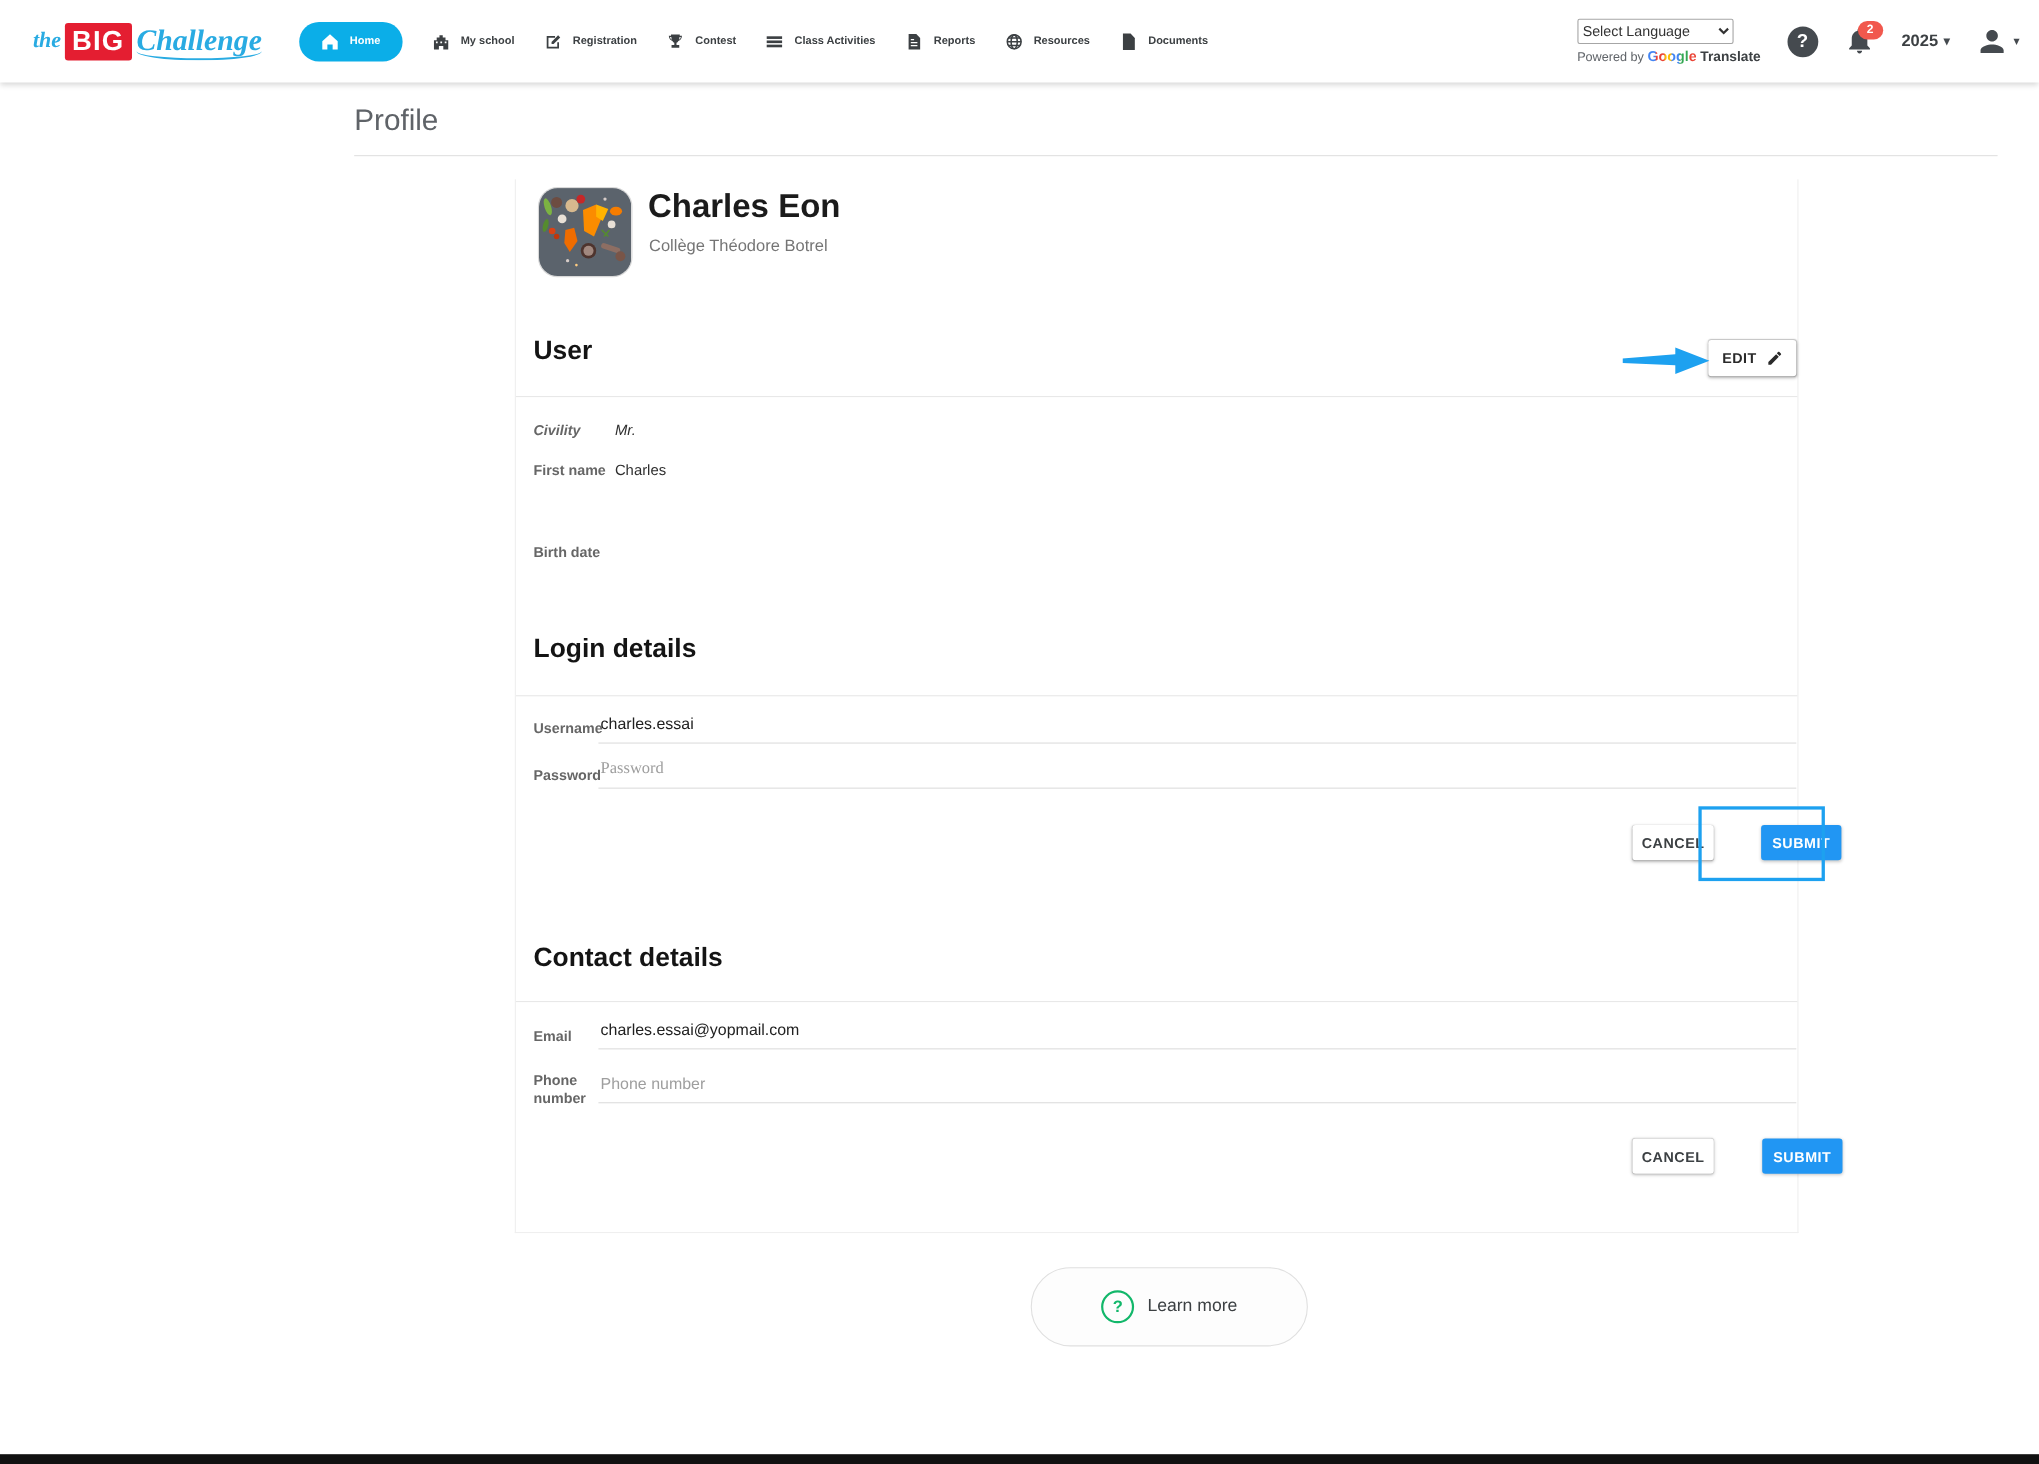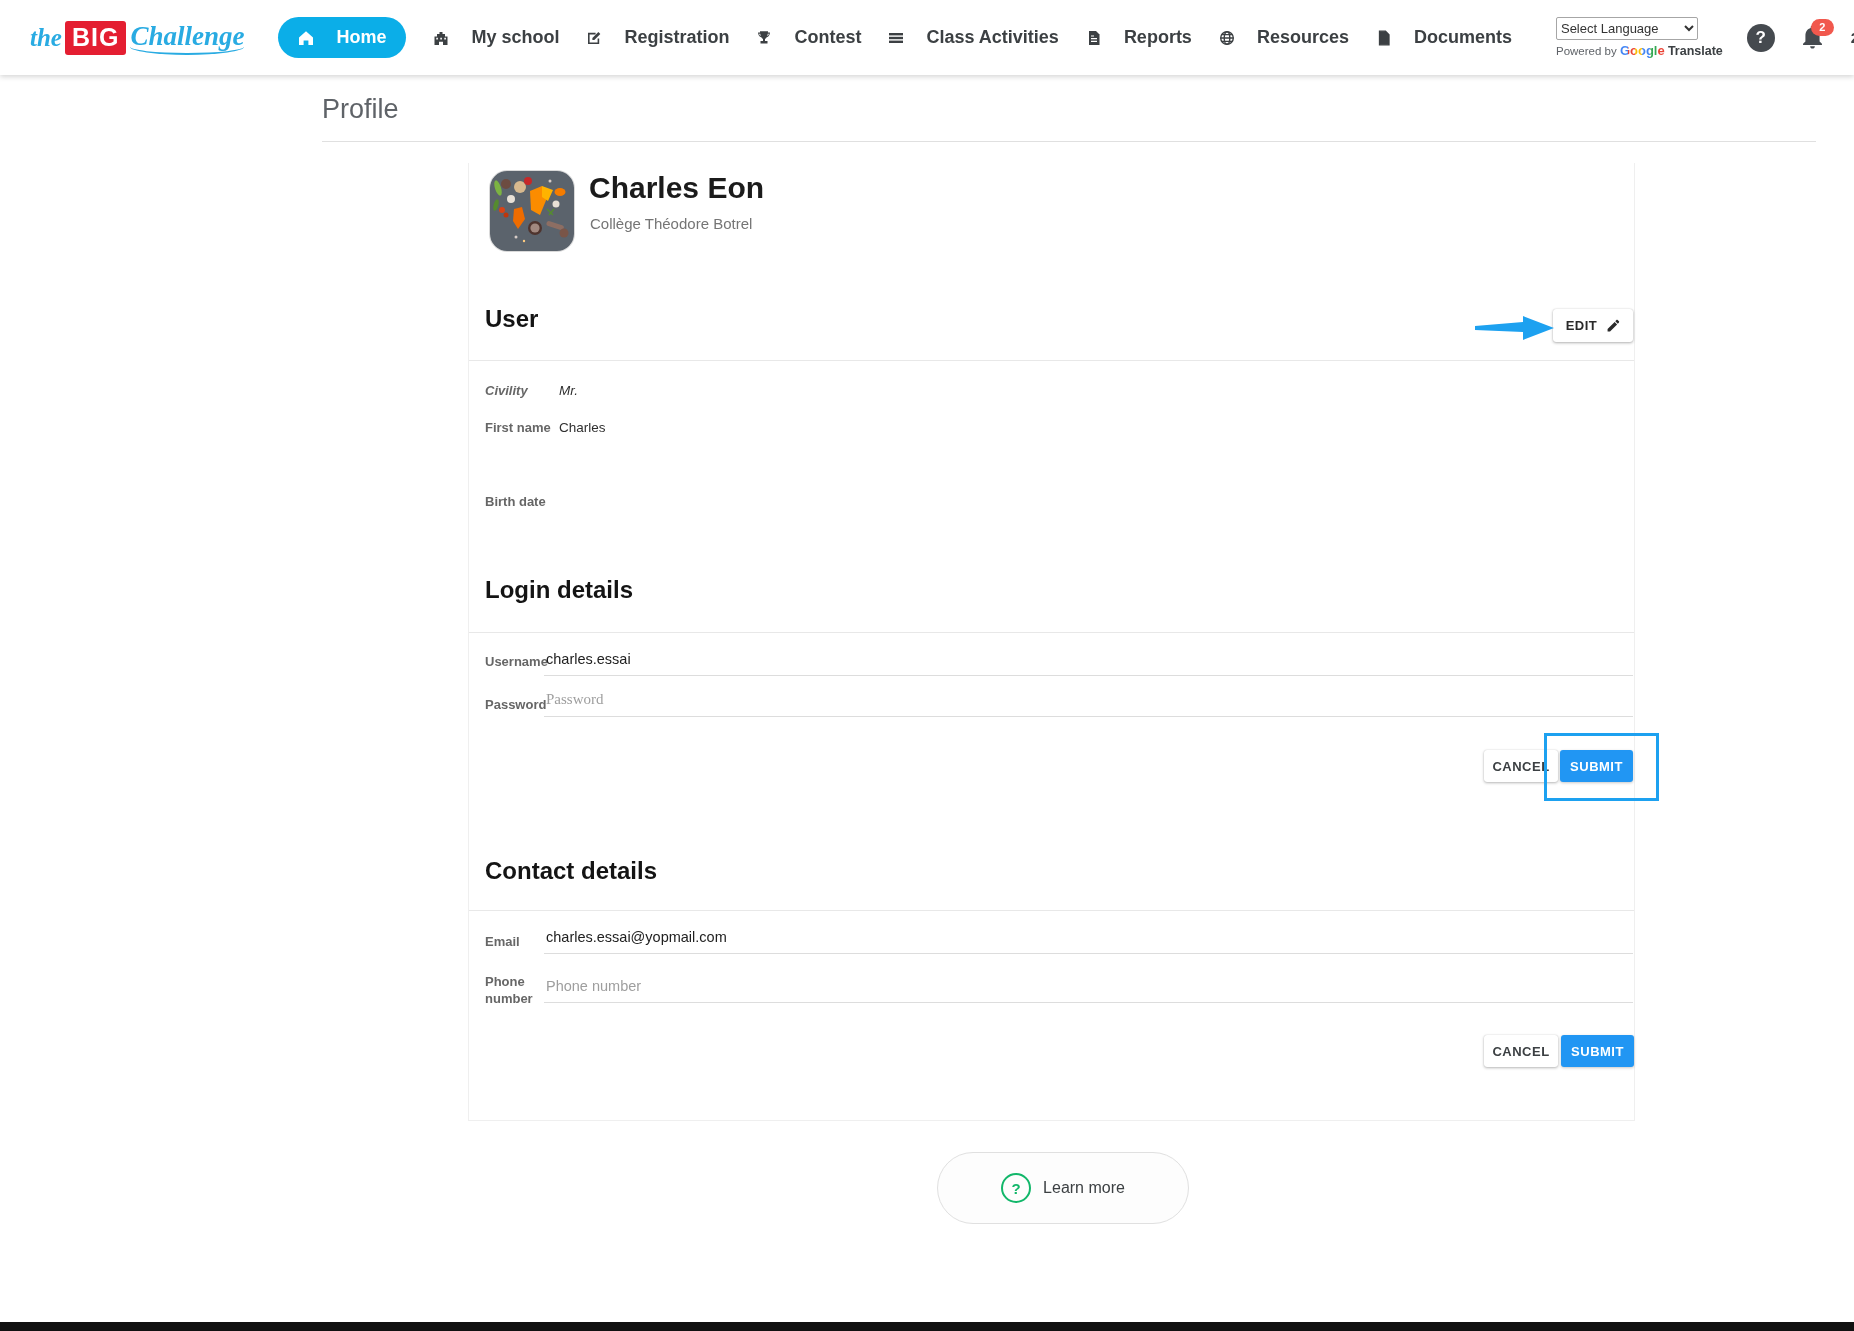--- a/index.html
+++ b/index.html
@@ -4,28 +4,28 @@
 <style>
   html,body{margin:0;padding:0;background:#fff;}
   .page{position:relative;width:1854px;height:1331px;background:#fff;overflow:hidden;
         font-family:"Liberation Sans",sans-serif;color:#3c4043;}
 
   
   .header{position:absolute;left:0;top:0;width:100%;height:75px;background:#fff;
           box-shadow:0 2px 5px rgba(0,0,0,.16);display:flex;align-items:center;z-index:20;}
   .logo{display:flex;align-items:center;margin-left:30px;cursor:pointer;white-space:nowrap;}
   .logo-the{font-family:"Liberation Serif",serif;font-style:italic;font-weight:700;
-            font-size:25px;color:#29abe2;margin-right:3px;}
+            font-size:20px;color:#29abe2;margin-right:3px;}
   .logo-big{background:#e41e31;color:#fff;font-weight:900;font-size:25px;line-height:1;
             padding:4px 7px 5px;border-radius:3px;letter-spacing:1px;}
   .logo-challenge{font-family:"Liberation Serif",serif;font-style:italic;font-weight:700;
             font-size:27px;color:#29abe2;margin-left:4px;display:inline-block;
             border-bottom:2px solid #29abe2;border-radius:0 0 60% 60%/0 0 10px 10px;padding-bottom:1px;}
   .nav{display:flex;align-items:center;gap:27px;margin-left:34px;}
-  .nav-item{display:flex;align-items:center;gap:22px;font-size:18px;font-weight:700;
+  .nav-item{display:flex;align-items:center;gap:10px;font-size:10px;font-weight:700;
             color:#3c4043;cursor:pointer;white-space:nowrap;}
   .nav-item svg{width:16px;height:16px;fill:#3c4043;flex:none;}
   .nav-item.active{background:#0baee8;color:#fff;border-radius:22px;padding:10px 20px;}
   .nav-item.active svg{fill:#fff;}
   .hdr-right{margin-left:auto;margin-right:18px;display:flex;align-items:center;gap:24px;}
   .lang-block{display:flex;flex-direction:column;align-items:flex-start;gap:3px;margin-left:44px;}
   .lang-select{width:142px;height:23px;font-size:13px;color:#333;border:1px solid #a6a6a6;
                border-radius:2px;background:#fff;font-family:"Liberation Sans",sans-serif;}
   .powered{font-size:11.5px;color:#5f6368;white-space:nowrap;text-align:center;}
   .g-google{font-weight:700;font-size:13px;
@@ -75,21 +75,21 @@
   .inp-label{position:absolute;left:16px;font-size:13px;font-weight:700;color:#666;width:60px;line-height:17px;}
   .mat-input{position:absolute;left:75px;width:1087px;border:none;border-bottom:1px solid #ddd;
              outline:none;font-size:14.5px;color:#212121;background:transparent;
              font-family:"Liberation Sans",sans-serif;padding:0 0 8px 2px;}
   .mat-input::placeholder{color:#9e9e9e;}
   .serif-ph{font-family:"Liberation Serif",serif;font-size:15px;}
 
   .btn{border:none;border-radius:3px;height:32px;display:flex;align-items:center;justify-content:center;
        cursor:pointer;font:700 13px "Liberation Sans",sans-serif;letter-spacing:.5px;}
   .btn-white{background:#fff;color:#3c4043;box-shadow:0 1px 3px rgba(0,0,0,.28),0 0 1px rgba(0,0,0,.2);}
-  .btn-blue{background:#2196f3;color:#fff;box-shadow:0 1px 3px rgba(0,0,0,.22);}
+  .btn-blue{background:#2196f3;color:#fff;box-shadow:0 1px 3px rgba(0,0,0,.22);margin-left:41px;}
   .pos-abs{position:absolute;}
   .annot-box{position:absolute;left:1075px;top:570px;width:109px;height:62px;
              border:3px solid #1da1f0;background:transparent;pointer-events:none;z-index:5;}
 
   
   .learn-more{position:absolute;left:937px;top:1152px;width:250px;height:70px;border-radius:36px;
               background:#fdfdfd;border:1px solid #e0e0e0;display:flex;align-items:center;
               justify-content:center;gap:12px;cursor:pointer;}
   .lm-icon{width:26px;height:26px;border-radius:50%;border:2px solid #12b76a;color:#12b76a;
            font-weight:700;font-size:15px;display:flex;align-items:center;justify-content:center;}

